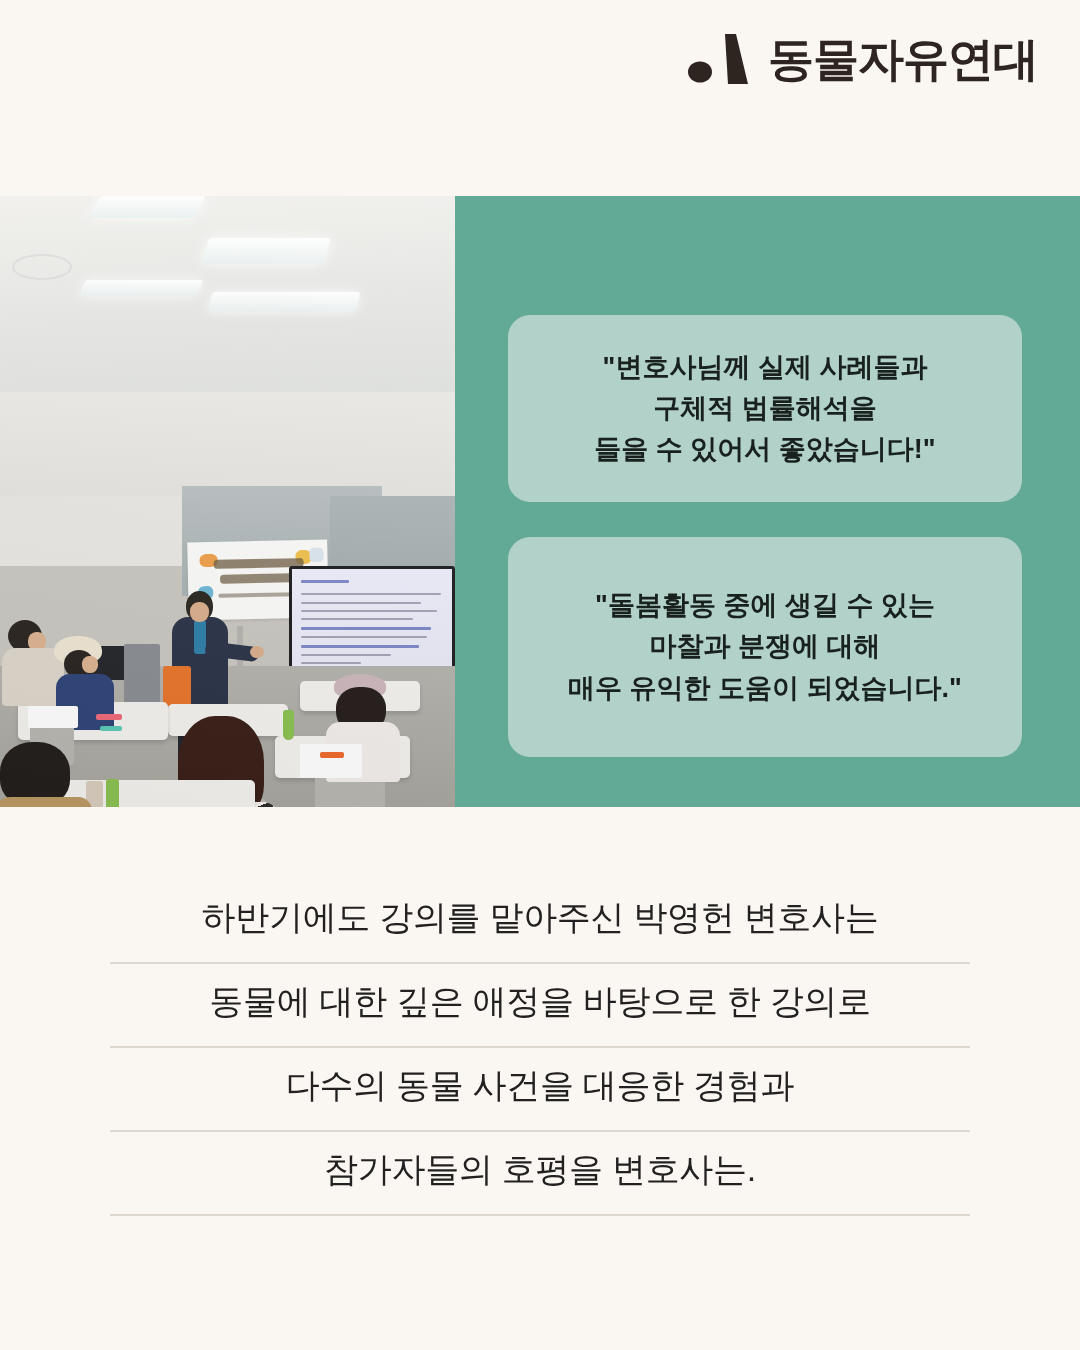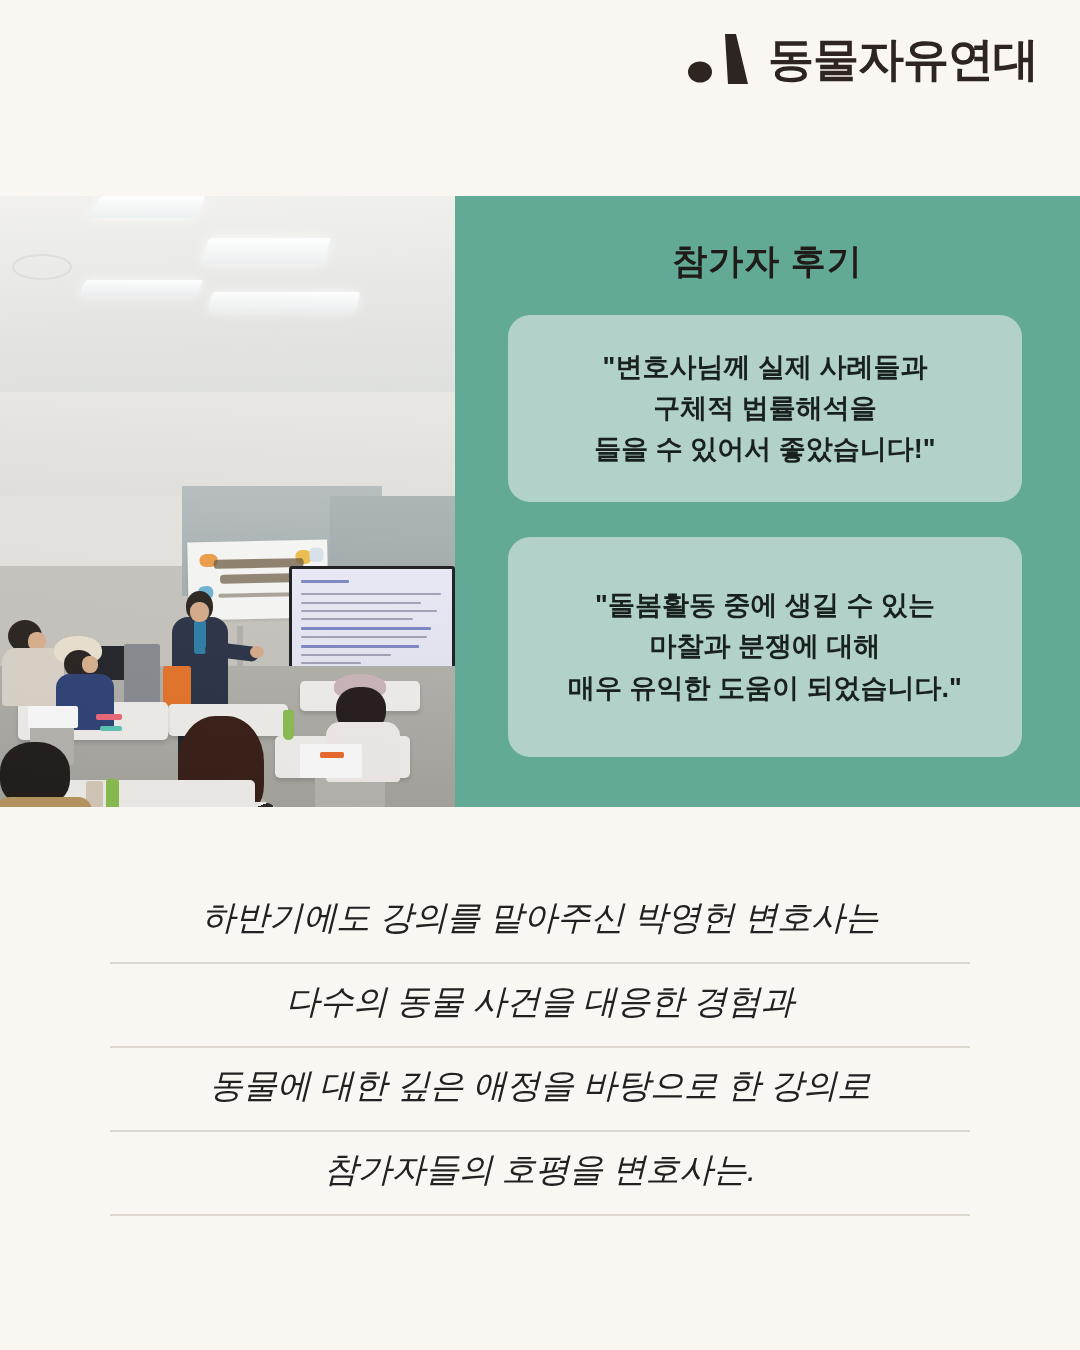--- a/index.html
+++ b/index.html
@@ -308,21 +308,20 @@
     margin: 0 auto;
     box-sizing: border-box;
   }
   .cap-line span {
     font-size: 34px;
     font-weight: 400;
     color: #222021;
     letter-spacing: -0.3px;
     line-height: 1.2;
     transform: translateY(-4px);
-    font-style: italic;
   }
 </style>
 </head>
 <body>
 
 <div class="header">
   <div class="logo">
     <span class="logo-mark">
       <svg width="66" height="54" viewBox="0 0 66 54" xmlns="http://www.w3.org/2000/svg">
         <ellipse cx="12" cy="40" rx="12" ry="10.5" fill="#2e2420"></ellipse>
@@ -431,42 +430,41 @@
     <div class="ph-cup u2"></div>
     <div class="ph-person p-c">
       <span class="head"></span>
         <span class="body"></span>
     </div>
 
     <div class="ph-grad"></div>
   </div>
 
   <div class="reviews">
-    <div class="reviews-title">참가자 후기</div>
 
     <div class="review-card card1">
       <div class="review-text">"변호사님께 실제 사례들과
 구체적 법률해석을
 들을 수 있어서 좋았습니다!"</div>
     </div>
 
     <div class="review-card card2">
       <div class="review-text">"돌봄활동 중에 생길 수 있는
 마찰과 분쟁에 대해
 매우 유익한 도움이 되었습니다."</div>
     </div>
   </div>
 </div>
 
 <div class="caption">
   <div class="cap-line">
     <span>하반기에도 강의를 맡아주신 박영헌 변호사는</span>
   </div>
   <div class="cap-line">
+    <span>동물에 대한 깊은 애정을 바탕으로 한 강의로</span>
+  </div>
+  <div class="cap-line">
     <span>다수의 동물 사건을 대응한 경험과</span>
-  </div>
-  <div class="cap-line">
-    <span>동물에 대한 깊은 애정을 바탕으로 한 강의로</span>
   </div>
   <div class="cap-line">
     <span>참가자들의 호평을 변호사는.</span>
   </div>
 </div>
 
 </body></html>

